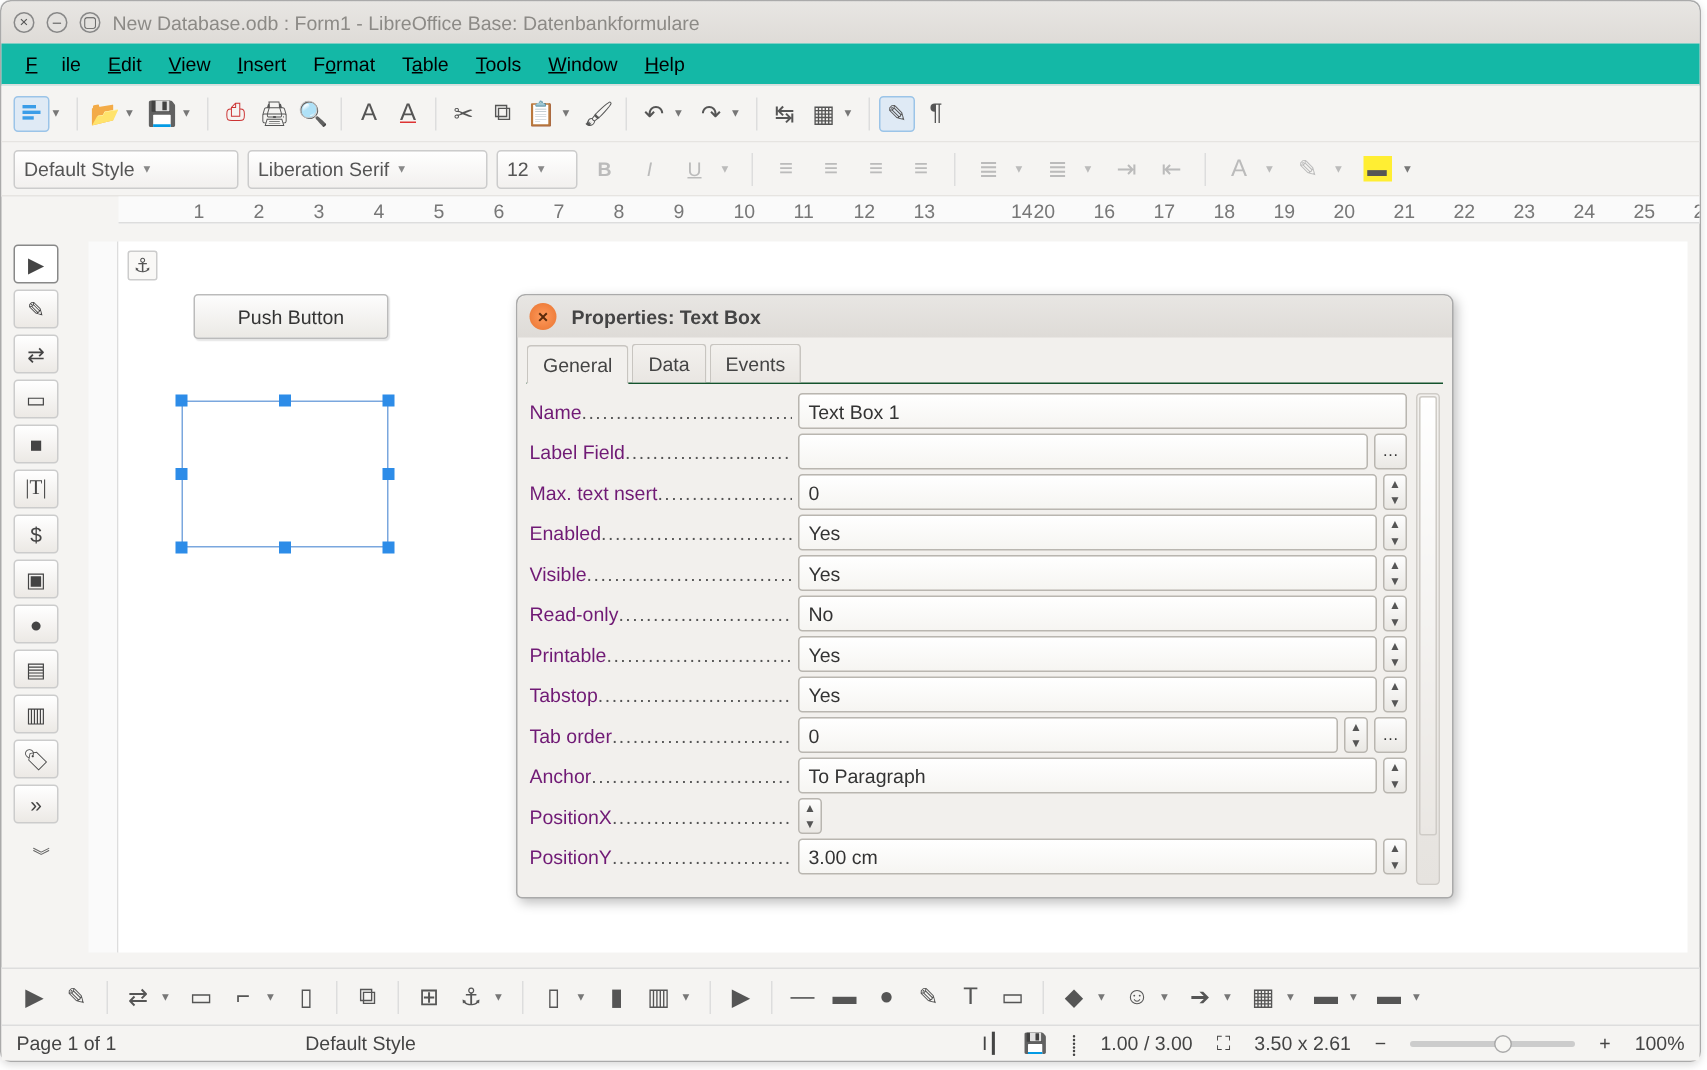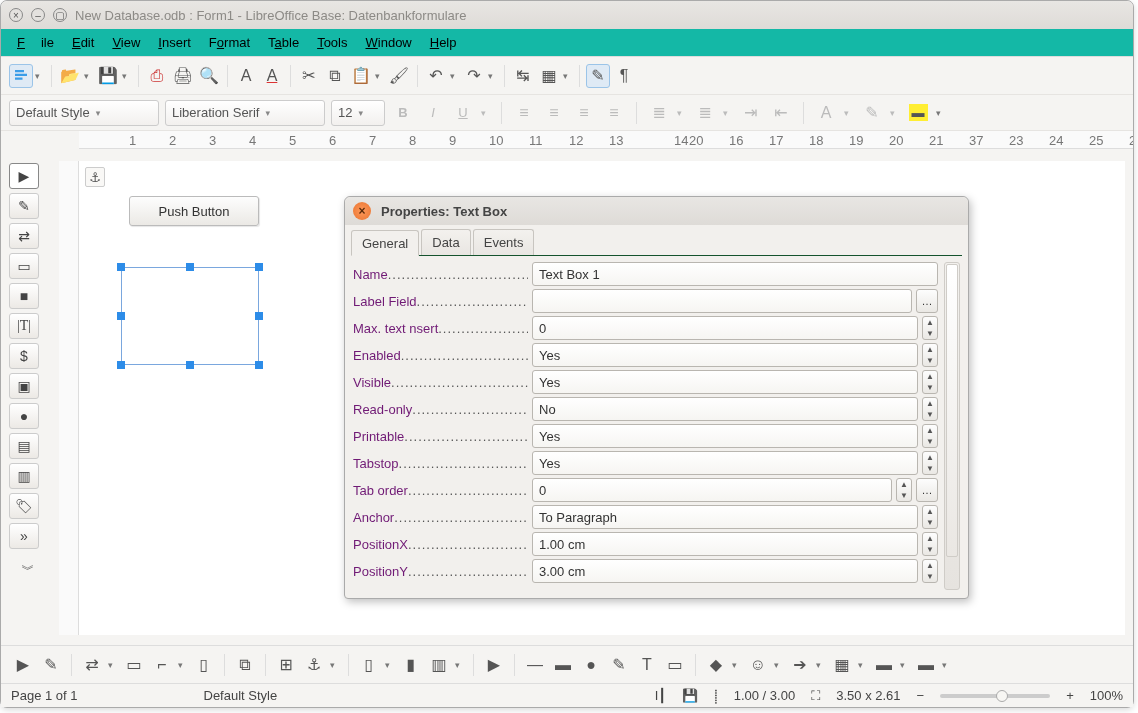--- a/index.html
+++ b/index.html
@@ -187,21 +187,21 @@
         <span style="position:absolute;left:490px;top:2px">12</span>
         <span style="position:absolute;left:530px;top:2px">13</span>
         <span style="position:absolute;left:595px;top:2px">14</span>
         <span style="position:absolute;left:610px;top:2px">20</span>
         <span style="position:absolute;left:650px;top:2px">16</span>
         <span style="position:absolute;left:690px;top:2px">17</span>
         <span style="position:absolute;left:730px;top:2px">18</span>
         <span style="position:absolute;left:770px;top:2px">19</span>
         <span style="position:absolute;left:810px;top:2px">20</span>
         <span style="position:absolute;left:850px;top:2px">21</span>
-        <span style="position:absolute;left:890px;top:2px">37</span>
+        <span style="position:absolute;left:890px;top:2px">22</span>
         <span style="position:absolute;left:930px;top:2px">23</span>
         <span style="position:absolute;left:970px;top:2px">24</span>
         <span style="position:absolute;left:1010px;top:2px">25</span>
         <span style="position:absolute;left:1050px;top:2px">26</span>
       </div>
   </div>
 
   <div class="vruler"></div>
 
   <div class="side-tools">
@@ -319,21 +319,20 @@
             <div class="prow">
               <div class="plabel"><span>Anchor</span><span class="plabel-dots"></span></div>
               <div class="pinput">To Paragraph</div>
               <div class="pspin">
                 <div>▲</div>
                 <div>▼</div>
               </div>
             </div>
             <div class="prow">
               <div class="plabel"><span>PositionX</span><span class="plabel-dots"></span></div>
-              <div class="pinput">1.00 cm</div>
               <div class="pspin">
                 <div>▲</div>
                 <div>▼</div>
               </div>
             </div>
             <div class="prow">
               <div class="plabel"><span>PositionY</span><span class="plabel-dots"></span></div>
               <div class="pinput">3.00 cm</div>
               <div class="pspin">
                 <div>▲</div>

